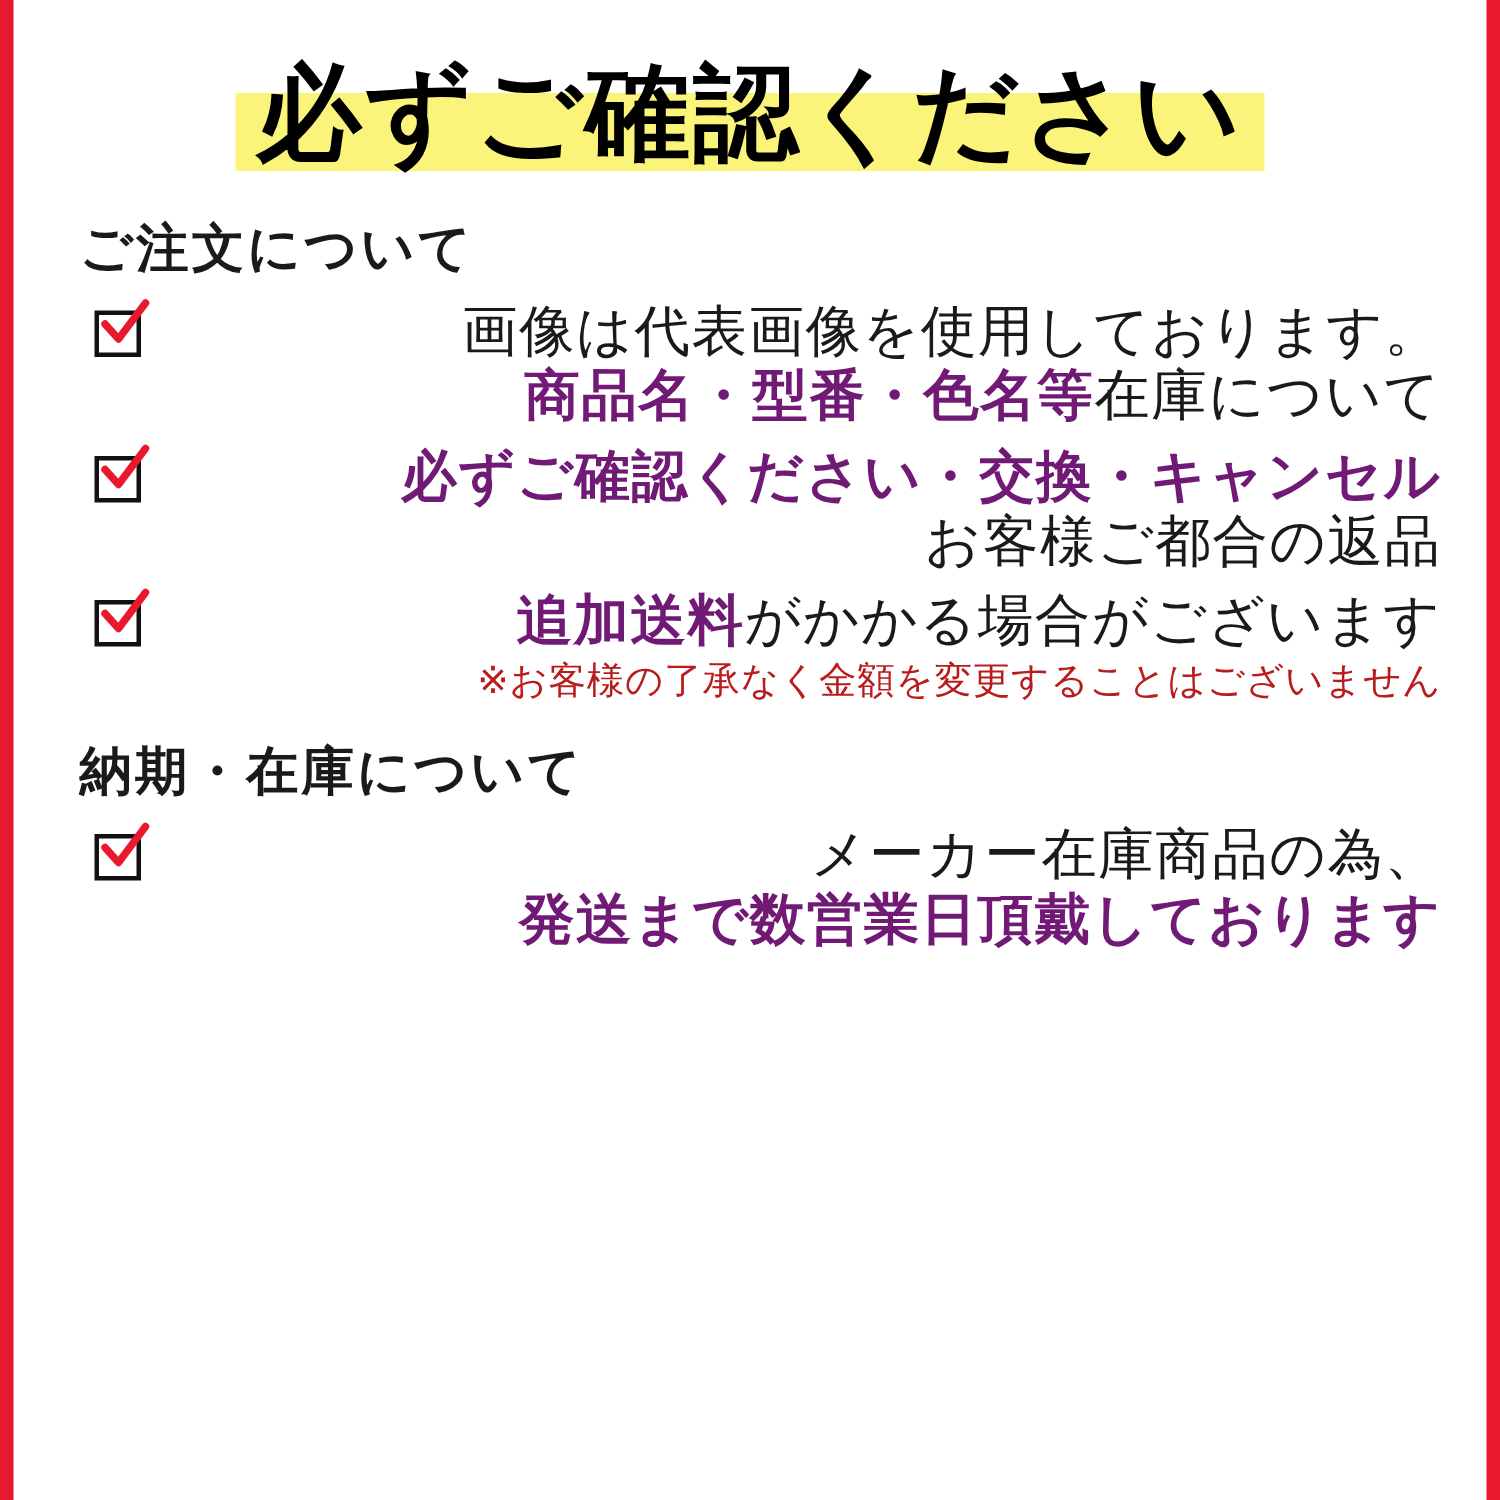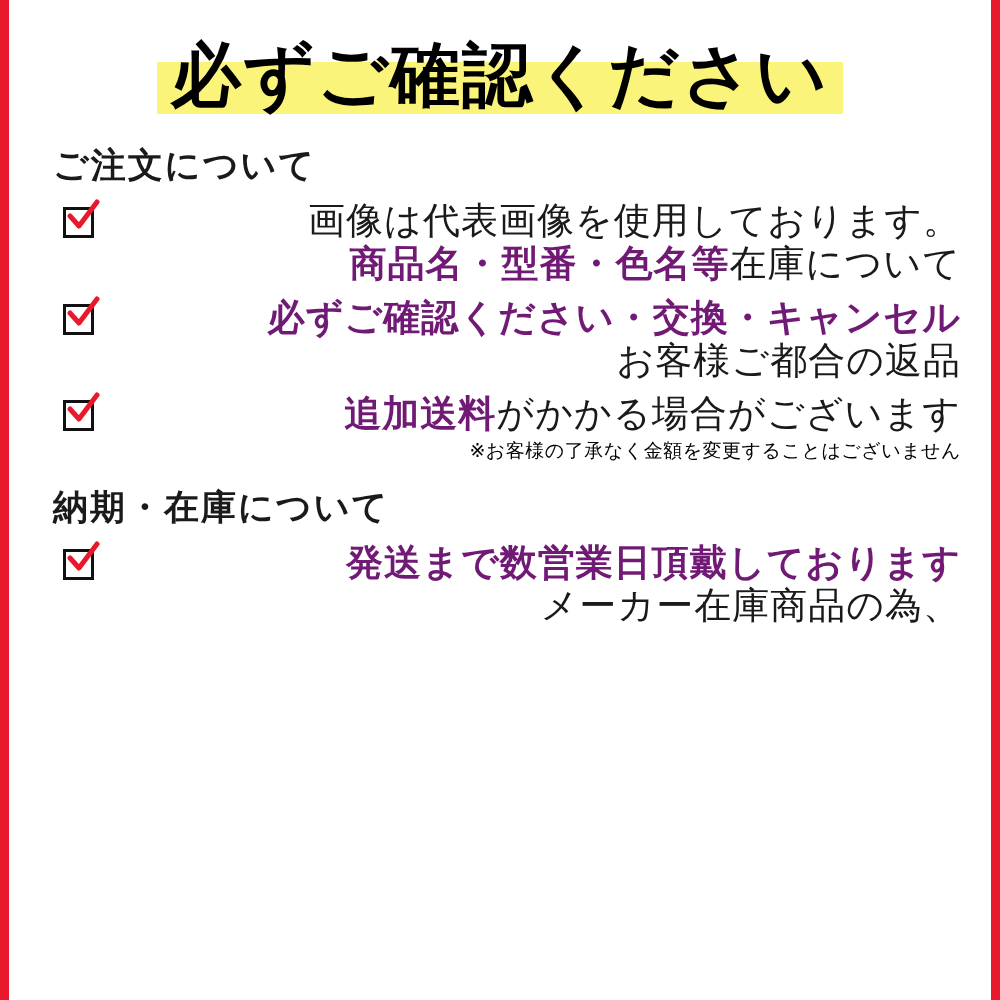--- a/index.html
+++ b/index.html
@@ -106,22 +106,22 @@
     flex: 1 1 auto;
   }
   .line {
     font-size: 37px;
     line-height: 1.17;
     color: #1a1a1a;
     letter-spacing: 1px;
     white-space: nowrap;
   }
   .line.note {
-    font-size: 19px;
-    color: #000000;
+    font-size: 25px;
+    color: #b91c1c;
     letter-spacing: 0.5px;
     margin-top: 4px;
   }
   .red {
     color: #701a75;
     font-weight: bold;
   }
   .blk {
     color: #1a1a1a;
   }
@@ -179,20 +179,20 @@
         </div>
         <div class="section-head second">納期・在庫について</div>
         <div class="item">
           <div class="check">
             <span class="box"></span>
             <span class="mark"><svg viewBox="0 0 34 34" width="34" height="34" aria-hidden="true">
                 <path d="M4 17 L13 27 L31 3" fill="none" stroke="#e8192c" stroke-width="5" stroke-linecap="round" stroke-linejoin="round"></path>
               </svg></span>
           </div>
           <div class="lines">
+            <div class="line"><span class="blk">メーカー在庫商品の為、</span></div>
             <div class="line"><span class="red">発送まで数営業日頂戴しております</span></div>
-            <div class="line"><span class="blk">メーカー在庫商品の為、</span></div>
           </div>
         </div>
       </div>
 
   </div>
 </div>
 
 </body></html>

